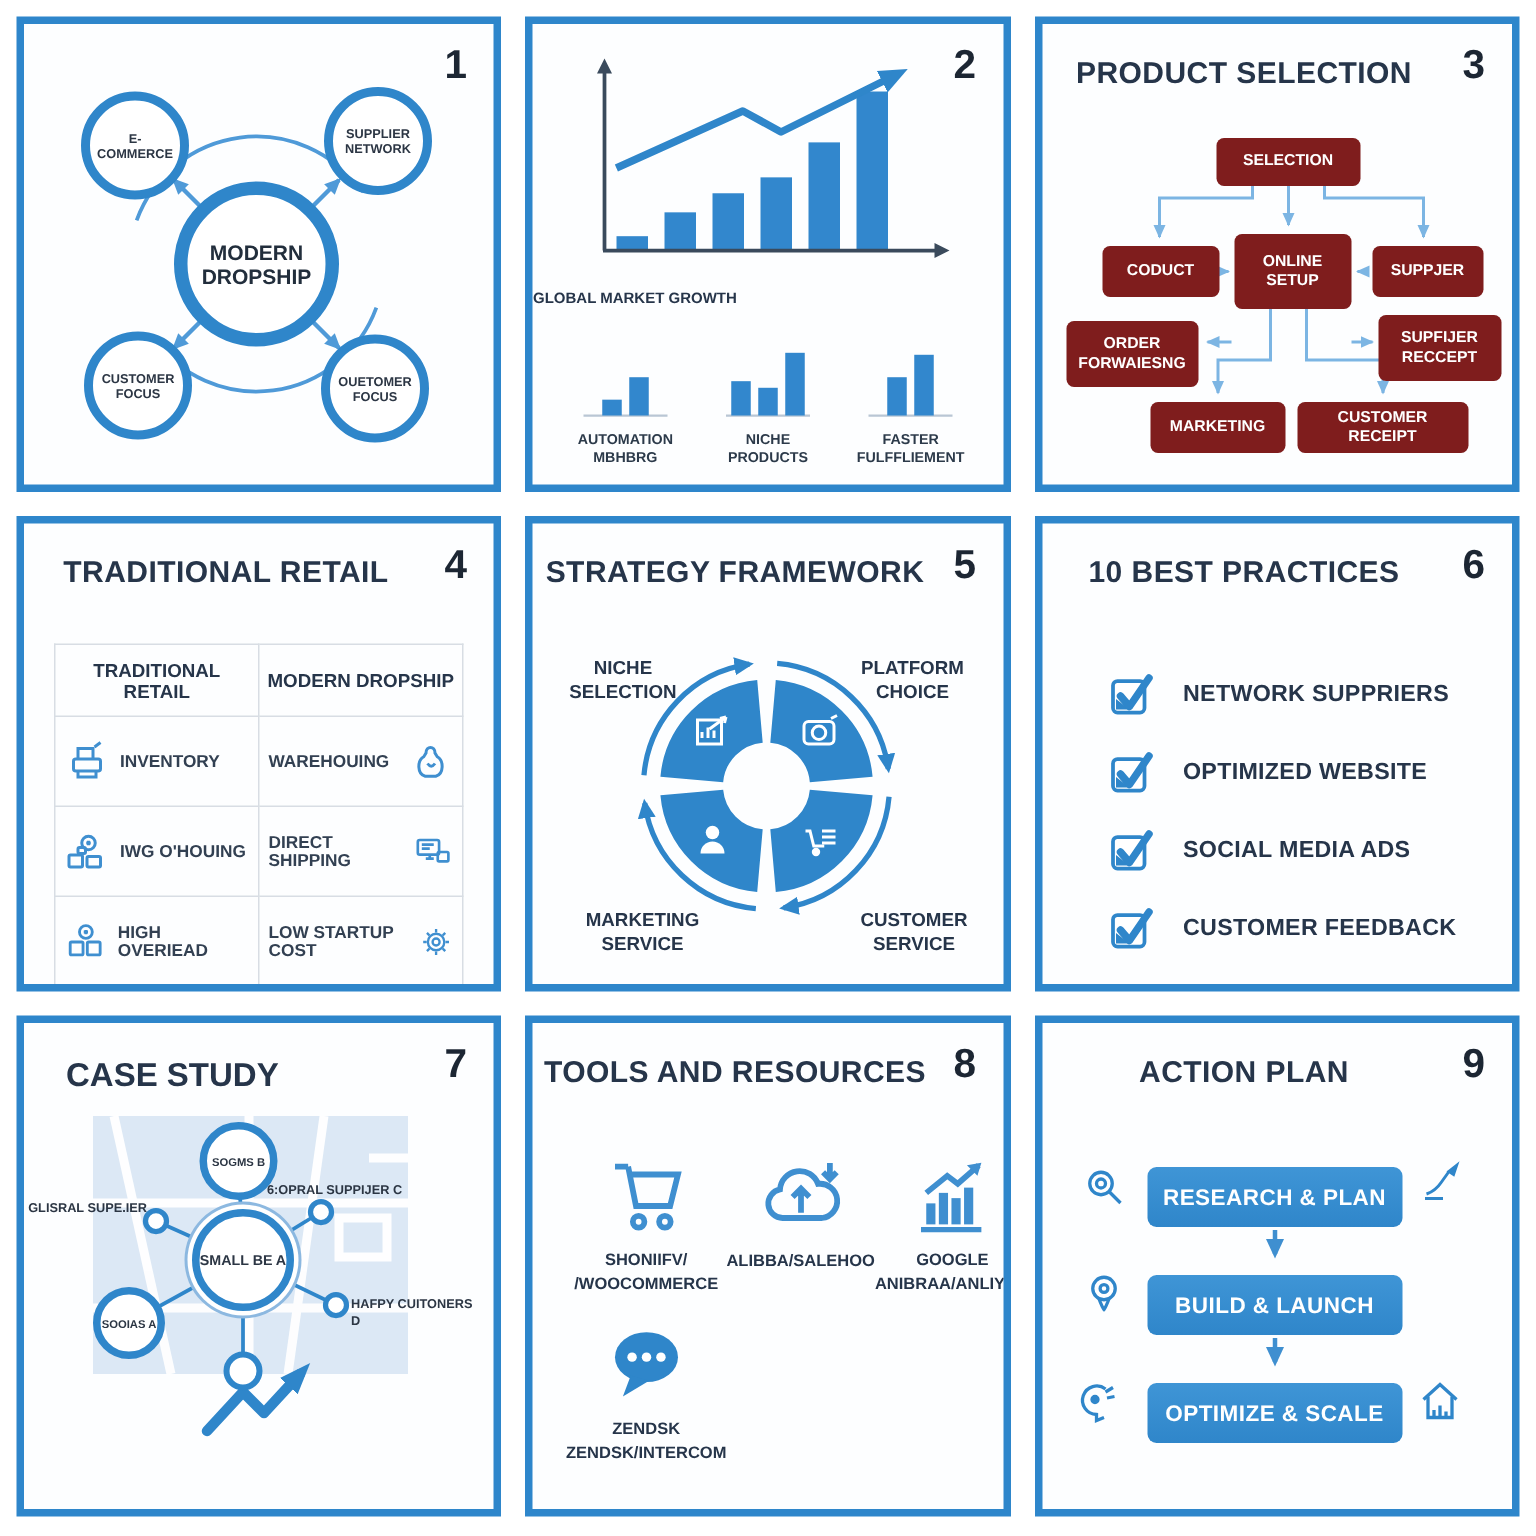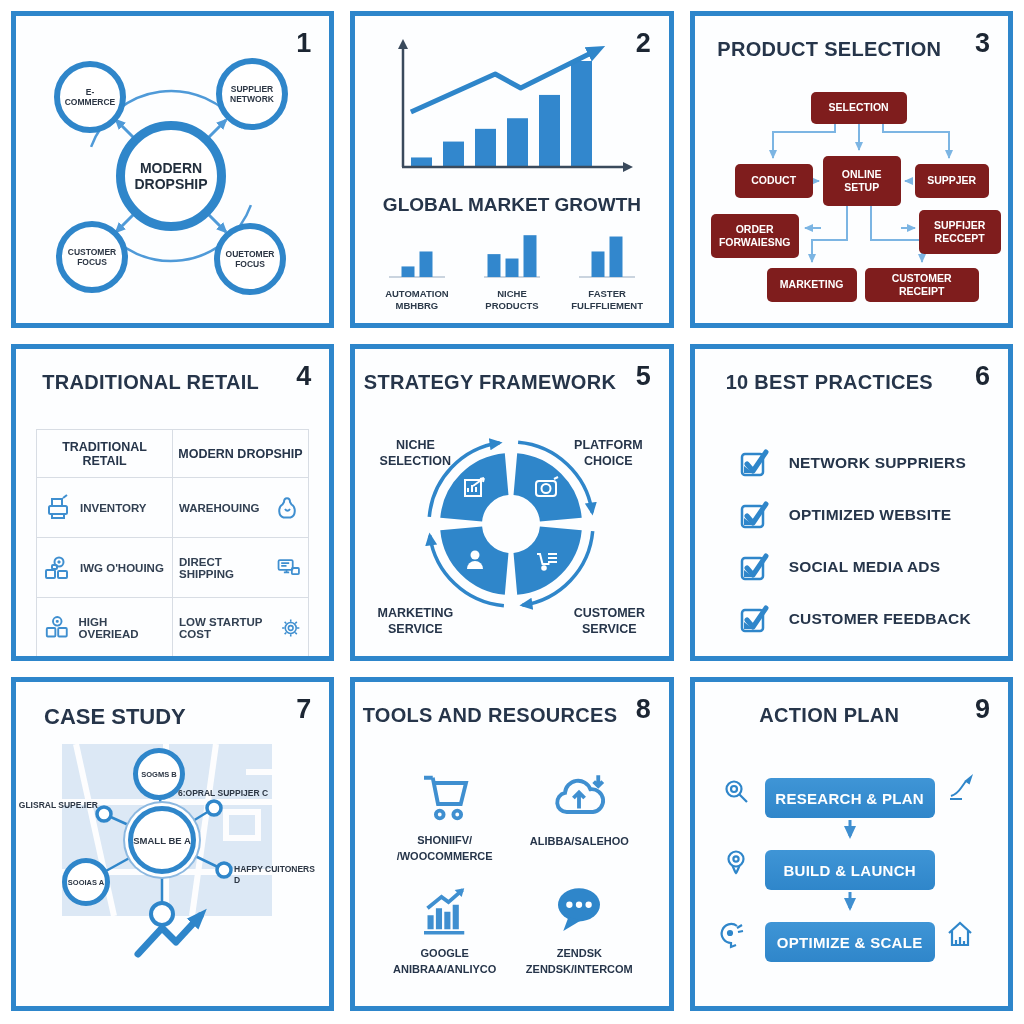--- a/index.html
+++ b/index.html
@@ -12,21 +12,21 @@
           font-weight:800;color:#26354a;letter-spacing:.3px;z-index:4;}
   svg{display:block;}
   
   .p1-center{position:absolute;left:100px;top:105px;width:110px;height:110px;border-radius:50%;
              border:9px solid #2f86ca;background:#fff;display:flex;align-items:center;justify-content:center;
              text-align:center;font-size:14px;font-weight:800;color:#222e3c;box-sizing:border-box;padding:6px;z-index:3;}
   .p1-sat{position:absolute;width:72px;height:72px;border-radius:50%;border:6px solid #2f86ca;background:#fff;
           display:flex;align-items:center;justify-content:center;text-align:center;font-size:8.5px;
           font-weight:800;color:#2c3644;box-sizing:border-box;padding:4px;z-index:3;}
   
-  .caption{position:absolute;top:178px;left:0;right:0;text-align:center;font-size:19px;font-weight:800;color:#26354a;}
+  .caption{position:absolute;top:178px;left:0;right:0;text-align:left;font-size:10px;font-weight:800;color:#26354a;}
   .minis{position:absolute;top:210px;left:14px;right:14px;display:flex;justify-content:space-around;}
   .mini{display:flex;flex-direction:column;align-items:center;width:96px;}
   .mini-lab{margin-top:4px;text-align:center;font-size:9.5px;font-weight:800;color:#2c3a4a;line-height:1.3;}
   
   .fbox{position:absolute;background:#7f1d1d;color:#fff;font-weight:800;border-radius:5px;
         display:flex;align-items:center;justify-content:center;text-align:center;font-size:10.5px;
         box-sizing:border-box;padding:2px 4px;line-height:1.25;z-index:3;}
   
   .cmp-table{position:absolute;left:20px;top:80px;width:273px;border-collapse:collapse;}
   .cmp-table td,.cmp-table th{border:1px solid #d8dde4;box-sizing:border-box;}
@@ -42,21 +42,21 @@
   .chk-lab{font-size:15.5px;font-weight:800;color:#26354a;letter-spacing:.2px;}
   
   .p7-title{position:absolute;left:28px;top:22px;font-size:22px;font-weight:800;color:#26354a;z-index:4;}
   .p7-circ{position:absolute;border-radius:50%;background:#fff;border:5px solid #2f86ca;display:flex;
            align-items:center;justify-content:center;text-align:center;font-weight:800;color:#2c3644;
            box-sizing:border-box;z-index:3;}
   .p7-lab{position:absolute;font-size:8.5px;font-weight:800;color:#2c3644;line-height:1.3;z-index:3;}
   .growth{position:absolute;left:86px;top:284px;width:180px;text-align:center;font-size:21px;font-weight:800;color:#2f86ca;z-index:3;}
   
   .tools{position:absolute;left:22px;right:22px;top:78px;bottom:20px;display:grid;
-         grid-template-columns:1fr 1fr;grid-template-rows:1fr 1fr;}
+         grid-template-columns:1fr 1fr 1fr;grid-template-rows:1fr 1fr;}
   .tool{display:flex;flex-direction:column;align-items:center;justify-content:center;gap:8px;}
   .tool-lab{text-align:center;font-size:11px;font-weight:800;color:#26354a;line-height:1.4;min-height:30px;}
   
   .step-btn{position:absolute;left:70px;width:170px;height:40px;border-radius:6px;
             background:linear-gradient(180deg,#3f95d6 0%,#2f86ca 100%);color:#fff;font-size:15px;
             font-weight:800;display:flex;align-items:center;justify-content:center;letter-spacing:.3px;z-index:3;}
   .abs{position:absolute;}
 </style>
 </head>
 <body>
@@ -298,21 +298,21 @@
           <path d="M-8 9 a8 8 0 0 1 16 0 z" fill="#ffffff"></path>
       </g>
       <g transform="translate(192,176)" fill="none" stroke="#ffffff" stroke-width="2">
         <path d="M-10 -6 h3 l2.5 10 h7"></path>
           <circle cx="-3" cy="8" r="1.8" fill="#fff"></circle>
           <path d="M1 -6 h9 M1 -2 h9 M1 2 h9"></path>
       </g>
     </svg>
     <div class="q-label" style="left:14px;top:88px;width:92px;">NICHE SELECTION</div>
     <div class="q-label" style="left:205px;top:88px;width:96px;">PLATFORM CHOICE</div>
-    <div class="q-label" style="left:10px;top:256px;width:100px;">MARKETING SERVICE</div>
+    <div class="q-label" style="left:23px;top:256px;width:100px;">MARKETING SERVICE</div>
     <div class="q-label" style="left:202px;top:256px;width:104px;">CUSTOMER SERVICE</div>
   </div>
 
   <div class="panel">
     <div class="num">6</div>
     <div class="ptitle">10 BEST PRACTICES</div>
     <div class="checks">
       <div class="chk-row">
         <svg width="30" height="30" viewBox="0 0 30 30">
           <rect x="3" y="6" width="21" height="21" rx="3" fill="#ffffff" stroke="#2f86ca" stroke-width="2.5"></rect>

